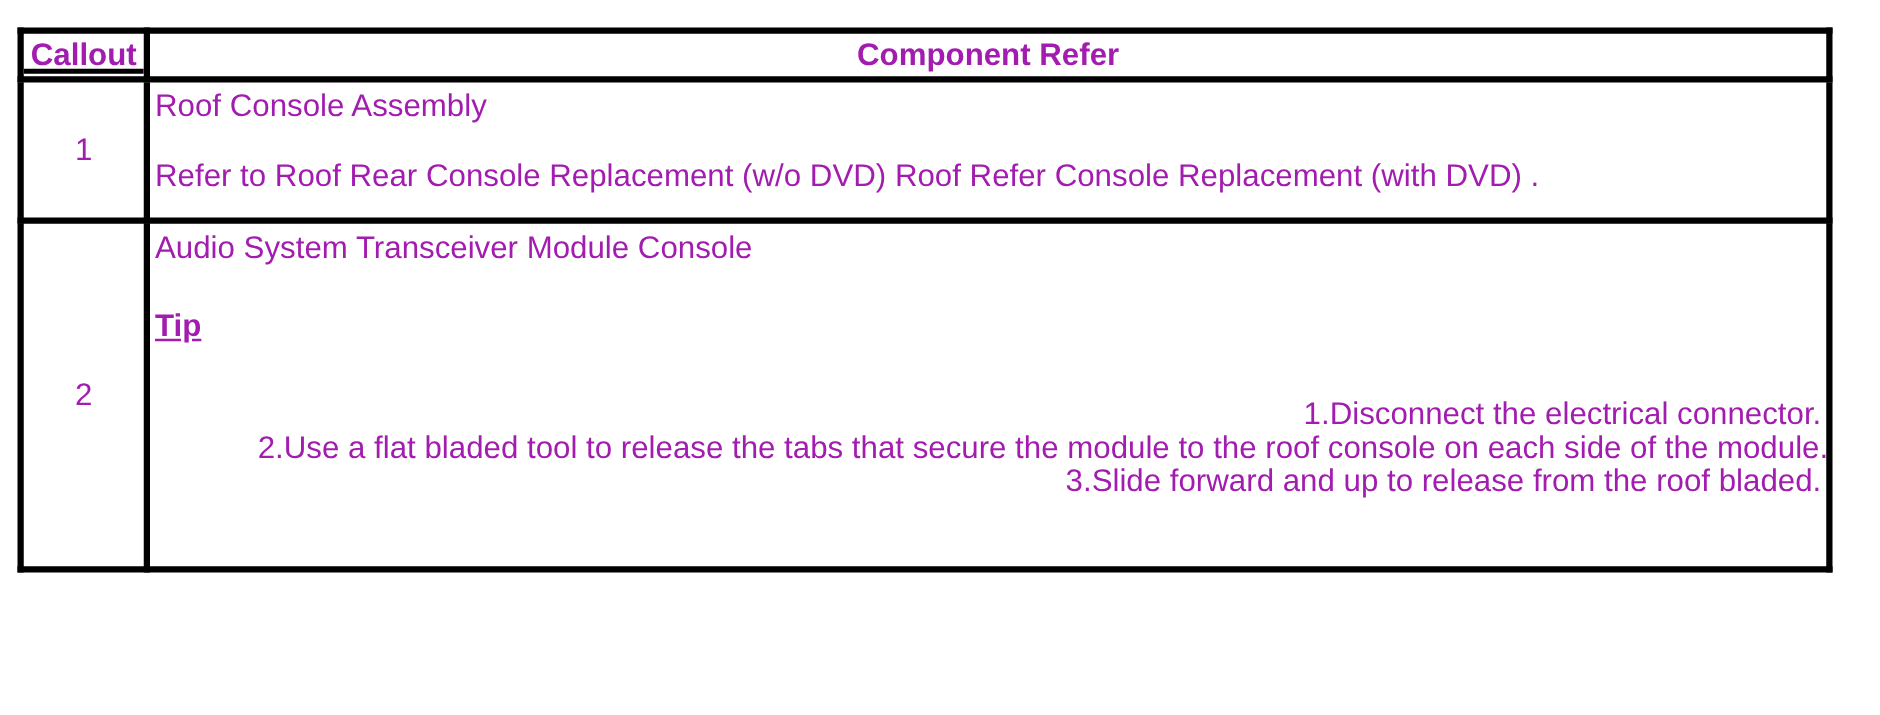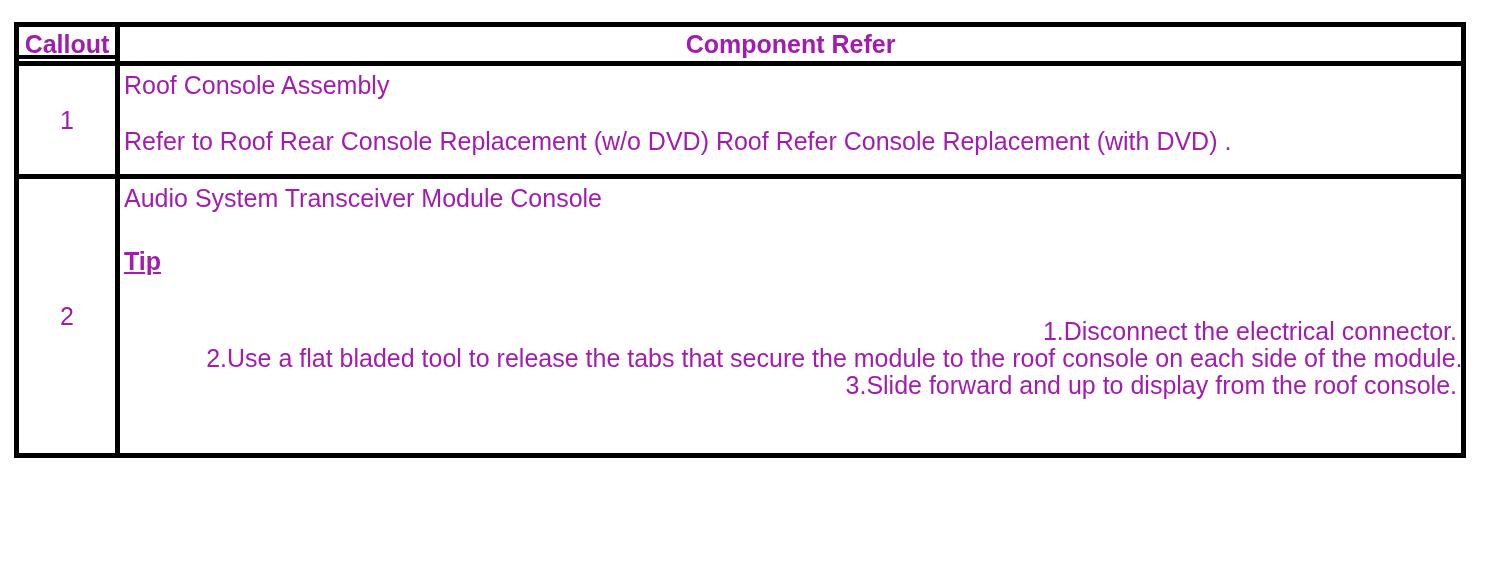--- a/index.html
+++ b/index.html
@@ -132,20 +132,20 @@
           <div class="component-name">Audio System Transceiver Module Console</div>
           <div class="tip-label">Tip</div>
           <ol class="steps">
             <li>
               <span class="step-num">1.</span><span class="step-text">Disconnect the electrical connector.</span>
             </li>
             <li>
               <span class="step-num">2.</span><span class="step-text">Use a flat bladed tool to release the tabs that secure the module to the roof console on each side of the module.</span>
             </li>
             <li>
-              <span class="step-num">3.</span><span class="step-text">Slide forward and up to display from the roof console.</span>
+              <span class="step-num">3.</span><span class="step-text">Slide forward and up to release from the roof bladed.</span>
             </li>
           </ol>
         </td>
       </tr>
     </tbody>
   </table>
 </div>
 
 </body></html>

